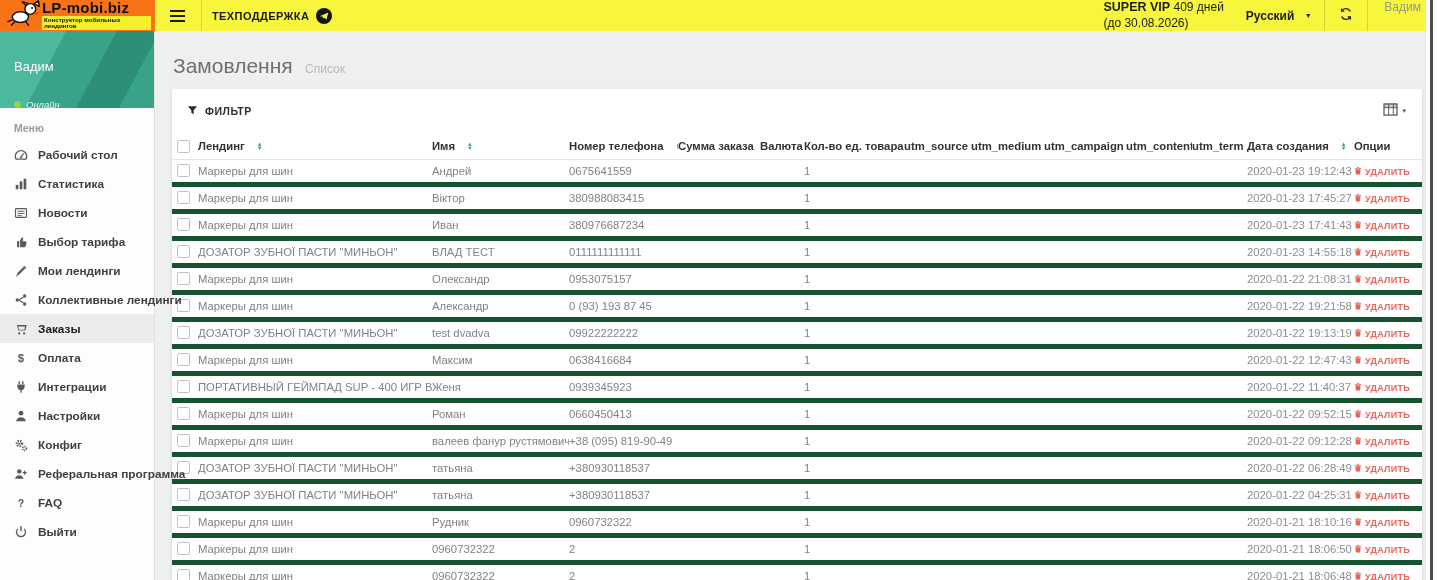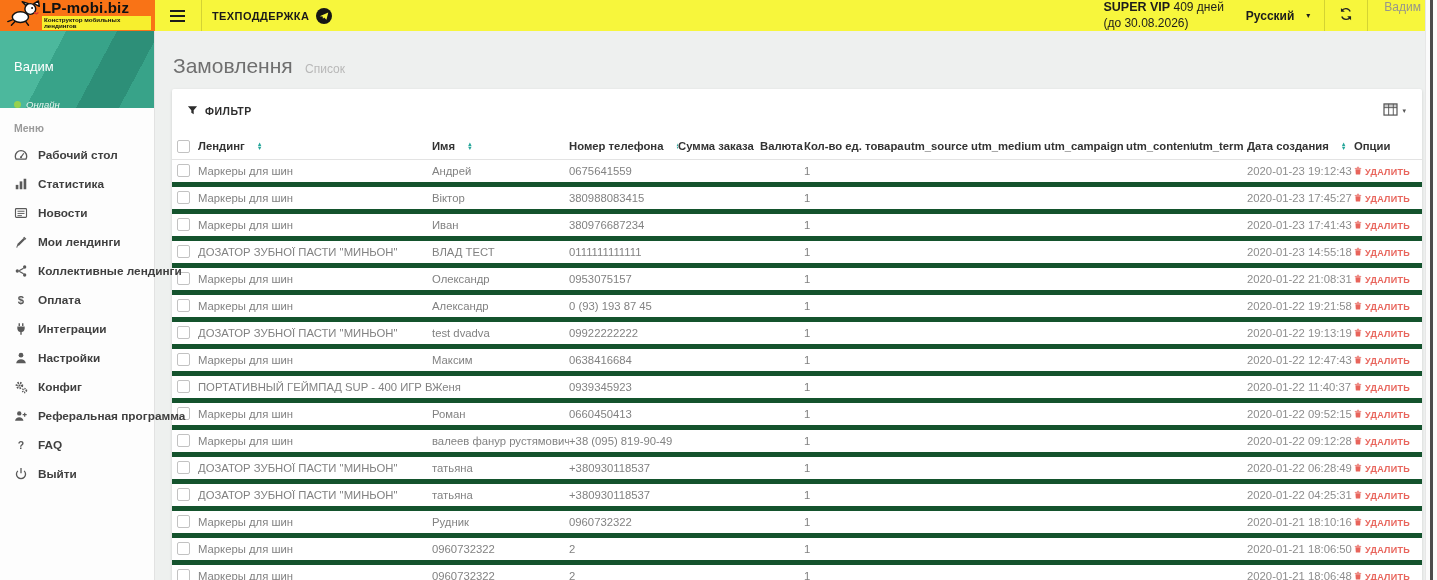--- a/index.html
+++ b/index.html
@@ -191,20 +191,29 @@
         <span class="mi-icon">
           <svg viewBox="0 0 16 16">
             <rect x="1.7" y="3" width="12.6" height="10" rx="1" fill="none" stroke="currentColor" stroke-width="1.3"></rect>
             <path d="M4 6h8M4 8.5h8M4 11h5" stroke="currentColor" stroke-width="1.1"></path>
           </svg>
         </span>
         <span class="mi-label">Новости</span>
       </div>
 
 
+      <div class="menu-item">
+        <span class="mi-icon">
+          <svg viewBox="0 0 16 16" fill="currentColor">
+            <path d="M3.5 7H6v7H3.5z"></path>
+            <path d="M7 14h4.6c.9 0 1.6-.6 1.8-1.4l.9-3.5c.2-1-.5-1.9-1.5-1.9H9.9l.6-2.9c.2-1.1-1.2-1.8-1.9-.9L6.8 6.2 7 7z"></path>
+          </svg>
+        </span>
+        <span class="mi-label">Выбор тарифа</span>
+      </div>
 
       <div class="menu-item">
         <span class="mi-icon">
           <svg viewBox="0 0 16 16" fill="currentColor">
             <path d="M3.2 12.8l.9-2.7 6.8-6.8 1.8 1.8-6.8 6.8z"></path>
             <path d="M11.6 1.9l2.5 2.5-1.1 1.1-2.5-2.5z"></path>
             <path d="M2.5 14.6l2.2-.8-1.4-1.4z"></path>
           </svg>
         </span>
         <span class="mi-label">Мои лендинги</span>
@@ -215,20 +224,30 @@
           <svg viewBox="0 0 16 16" fill="currentColor">
             <circle cx="12.2" cy="3.4" r="1.9"></circle>
             <circle cx="3.8" cy="8" r="1.9"></circle>
             <circle cx="12.2" cy="12.6" r="1.9"></circle>
             <path d="M5.4 7.1l5.2-2.8.7 1.2-5.2 2.8zM5.4 8.9l5.2 2.8.7-1.2-5.2-2.8z"></path>
           </svg>
         </span>
         <span class="mi-label">Коллективные лендинги</span>
       </div>
 
+      <div class="menu-item active">
+        <span class="mi-icon">
+          <svg viewBox="0 0 16 16" fill="currentColor">
+            <path d="M1 1.8h2.2l.4 1.7h11l-1.7 6.3H5L3.4 3.4 3 1.8zm3.9 3.2l.8 3.8h6l1-3.8z"></path>
+            <circle cx="6" cy="13" r="1.3"></circle>
+            <circle cx="11.6" cy="13" r="1.3"></circle>
+          </svg>
+        </span>
+        <span class="mi-label">Заказы</span>
+      </div>
 
       <div class="menu-item">
         <span class="mi-icon">
           <svg viewBox="0 0 16 16">
             <text x="8" y="12.5" text-anchor="middle" font-size="13" font-weight="bold" fill="currentColor" font-family="Liberation Sans,sans-serif">$</text>
           </svg>
         </span>
         <span class="mi-label">Оплата</span>
       </div>
 

